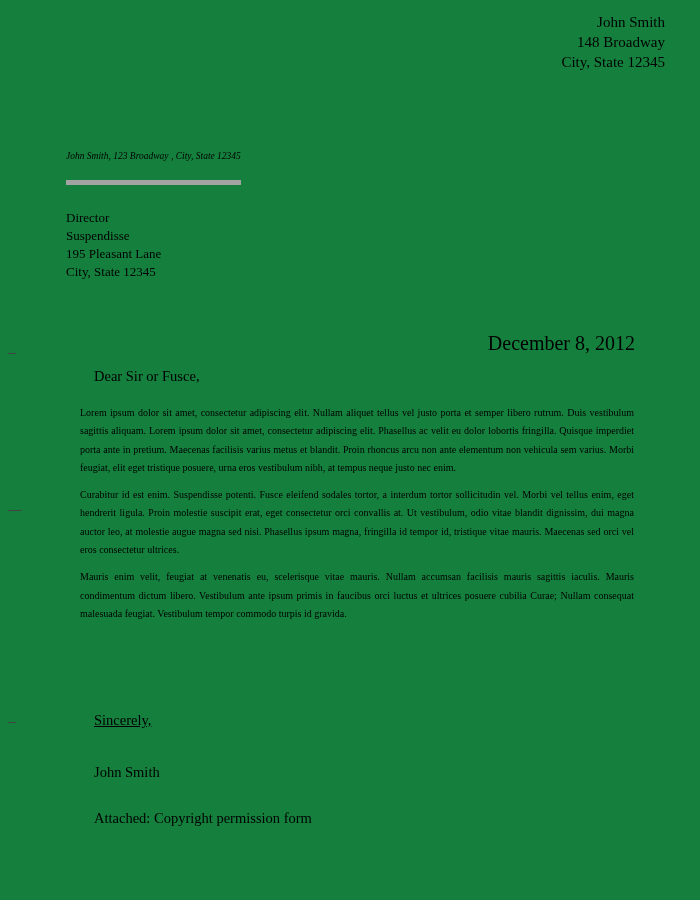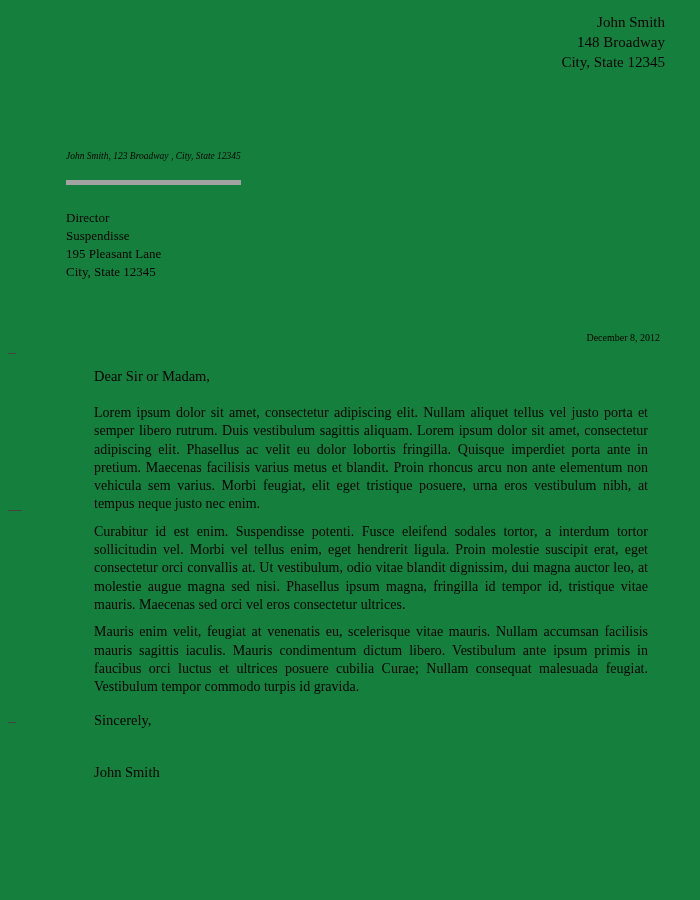--- a/index.html
+++ b/index.html
@@ -42,47 +42,48 @@
   .recipient {
     position: absolute;
     top: 209px;
     left: 66px;
     font-size: 13px;
     line-height: 18px;
   }
   .date {
     position: absolute;
     top: 332px;
-    right: 40px;
+    right: 65px;
     text-align: right;
-    font-size: 10px;
+    font-size: 20px;
   }
   .salutation {
     position: absolute;
     top: 368px;
     left: 94px;
     font-size: 14.5px;
   }
   .body-block {
     position: absolute;
     top: 404px;
-    left: 94px;
+    left: 80px;
     width: 554px;
-    font-size: 14px;
+    font-size: 10px;
     line-height: 18.3px;
     text-align: justify;
   }
   .body-block p {
     margin: 0 0 9px 0;
   }
   .closing {
     position: absolute;
     top: 712px;
     left: 94px;
     font-size: 14.5px;
+    text-decoration: underline;
   }
   .signature {
     position: absolute;
     top: 764px;
     left: 94px;
     font-size: 14.5px;
   }
   .attachment {
     position: absolute;
     top: 810px;
@@ -120,26 +121,27 @@
 
   <div class="recipient">
     <div>Director</div>
     <div>Suspendisse</div>
     <div>195 Pleasant Lane</div>
     <div>City, State 12345</div>
   </div>
 
   <div class="date">December 8, 2012</div>
 
-  <div class="salutation">Dear Sir or Madam,</div>
+  <div class="salutation">Dear Sir or Fusce,</div>
 
   <div class="body-block">
     <p>Lorem ipsum dolor sit amet, consectetur adipiscing elit. Nullam aliquet tellus vel justo porta et semper libero rutrum. Duis vestibulum sagittis aliquam. Lorem ipsum dolor sit amet, consectetur adipiscing elit. Phasellus ac velit eu dolor lobortis fringilla. Quisque imperdiet porta ante in pretium. Maecenas facilisis varius metus et blandit. Proin rhoncus arcu non ante elementum non vehicula sem varius. Morbi feugiat, elit eget tristique posuere, urna eros vestibulum nibh, at tempus neque justo nec enim.</p>
     <p>Curabitur id est enim. Suspendisse potenti. Fusce eleifend sodales tortor, a interdum tortor sollicitudin vel. Morbi vel tellus enim, eget hendrerit ligula. Proin molestie suscipit erat, eget consectetur orci convallis at. Ut vestibulum, odio vitae blandit dignissim, dui magna auctor leo, at molestie augue magna sed nisi. Phasellus ipsum magna, fringilla id tempor id, tristique vitae mauris. Maecenas sed orci vel eros consectetur ultrices.</p>
     <p>Mauris enim velit, feugiat at venenatis eu, scelerisque vitae mauris. Nullam accumsan facilisis mauris sagittis iaculis. Mauris condimentum dictum libero. Vestibulum ante ipsum primis in faucibus orci luctus et ultrices posuere cubilia Curae; Nullam consequat malesuada feugiat. Vestibulum tempor commodo turpis id gravida.</p>
   </div>
 
   <div class="closing">Sincerely,</div>
 
   <div class="signature">John Smith</div>
 
+  <div class="attachment">Attached: Copyright permission form</div>
 
 </div>
 
 </body></html>

